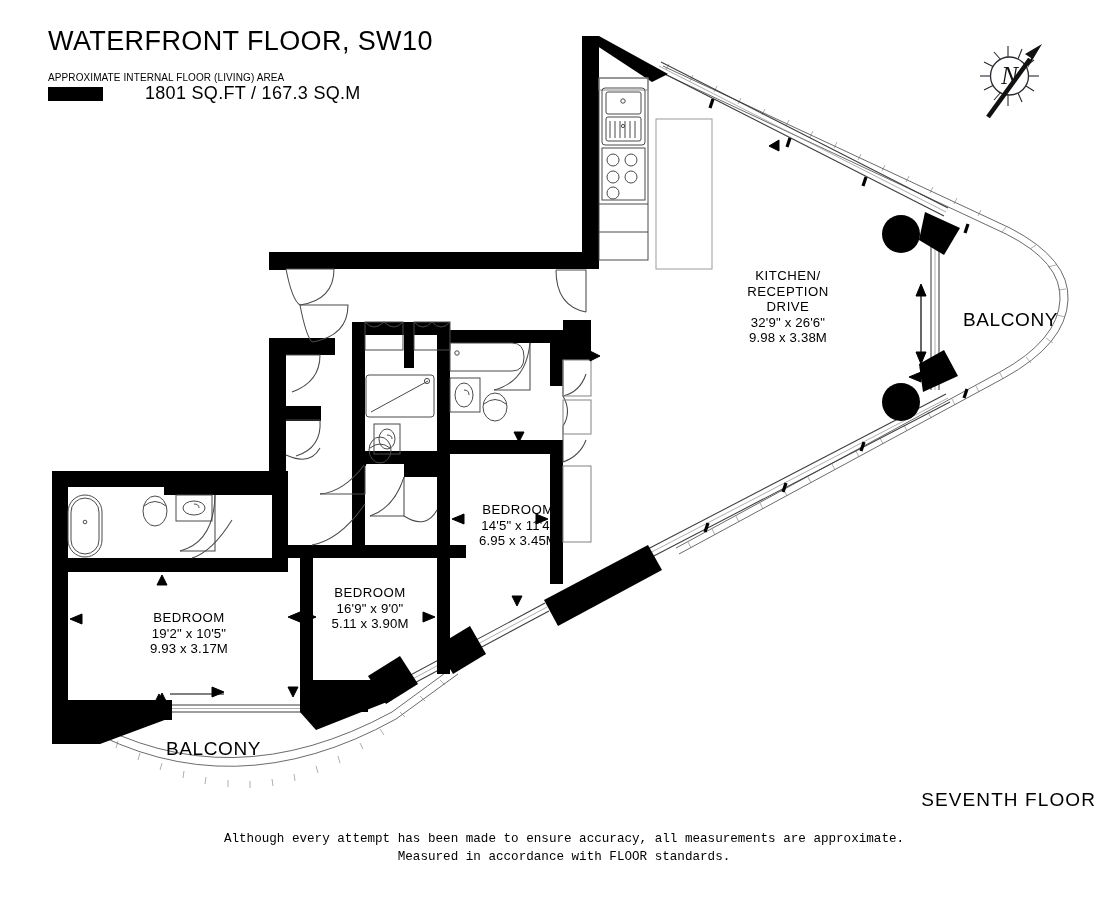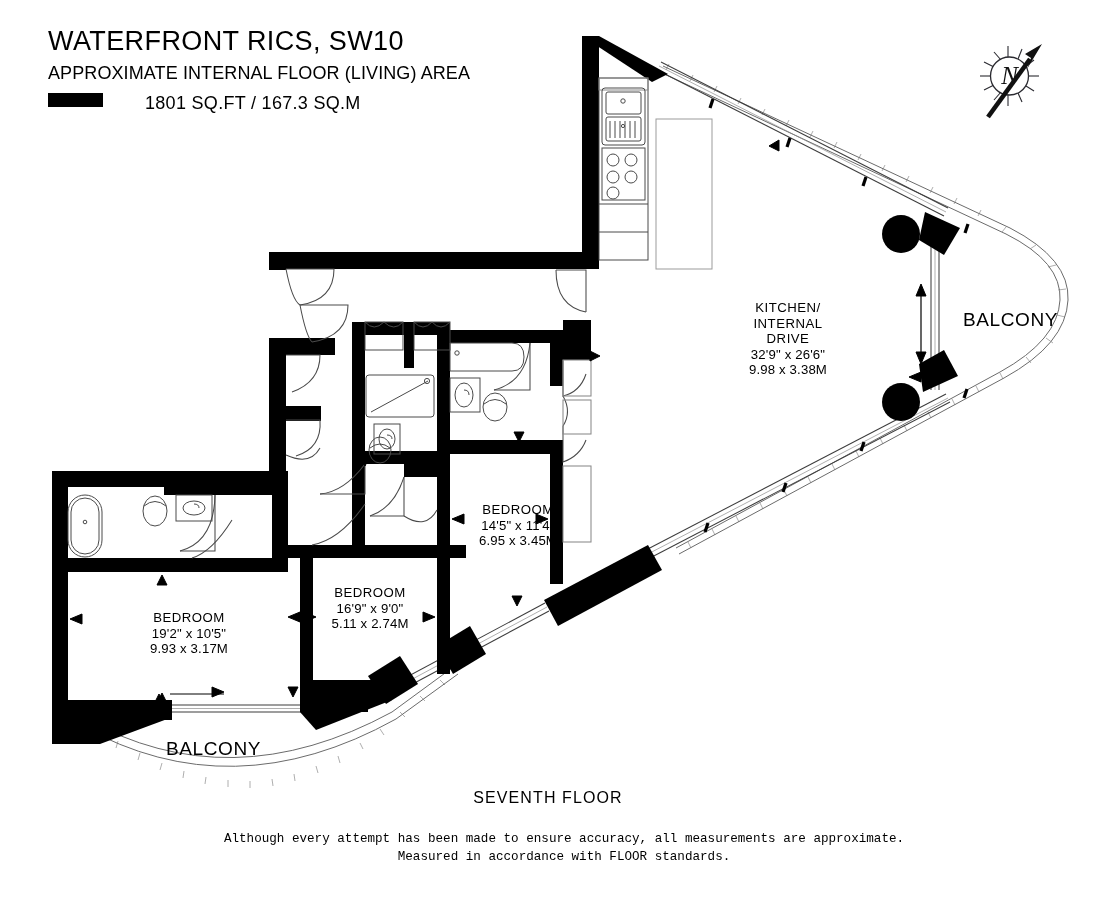--- a/index.html
+++ b/index.html
@@ -29,29 +29,28 @@
     top: 26px;
     width: 620px;
   }
   .title {
     font-size: 27px;
     letter-spacing: 0.4px;
     line-height: 30px;
     white-space: nowrap;
   }
   .subtitle {
-    font-size: 18px;
+    font-size: 10px;
     letter-spacing: 0.1px;
-    margin-top: 7px;
+    margin-top: 16px;
     white-space: nowrap;
   }
   .area-row {
     display: flex;
-    align-items: flex-start;
-    margin-top: 9px;
+    align-items: center;
   }
   .area-swatch {
     width: 55px;
     height: 14px;
     background: #000000;
     margin-right: 42px;
   }
   .area-text {
     font-size: 18px;
     letter-spacing: 0.3px;
@@ -92,42 +91,42 @@
     letter-spacing: 0.6px;
     white-space: nowrap;
   }
 
   
   .floor-name {
     position: absolute;
     left: 0;
     top: 789px;
     width: 1096px;
-    text-align: center;
-    font-size: 16px;
+    text-align: right;
+    font-size: 19px;
     letter-spacing: 1.1px;
   }
   .disclaimer {
     position: absolute;
     left: 16px;
     top: 831px;
     width: 1096px;
     text-align: center;
     font-size: 12.6px;
     line-height: 17.5px;
     font-family: Liberation Mono, monospace;
   }
 </style>
 </head>
 <body>
 
 <div id="page">
 
   <div class="header">
-    <div class="title">WATERFRONT RICS, SW10</div>
+    <div class="title">WATERFRONT FLOOR, SW10</div>
     <div class="subtitle">APPROXIMATE INTERNAL FLOOR (LIVING) AREA</div>
     <div class="area-row">
       <div class="area-swatch"></div>
       <div class="area-text">1801 SQ.FT / 167.3 SQ.M</div>
     </div>
   </div>
 
   <div class="compass">
     <svg width="104" height="106" viewBox="0 0 104 106" xmlns="http://www.w3.org/2000/svg">
       <g stroke="#2a2a30" stroke-width="1.1" fill="none">
@@ -474,38 +473,38 @@
 
       <polygon points="779,140 769,146 779,151"></polygon>
     </g>
 
     <g stroke="#000000" stroke-width="1" fill="none">
       <line x1="170" y1="694" x2="224" y2="694"></line>
     </g>
 
   </svg>
 
-  <div class="room-label" style="left:714px; top:300px; width:148px;">
+  <div class="room-label" style="left:714px; top:268px; width:148px;">
     <div class="nm">KITCHEN/</div>
-    <div class="nm">INTERNAL</div>
+    <div class="nm">RECEPTION</div>
     <div class="nm">DRIVE</div>
     <div>32'9" x 26'6"</div>
     <div>9.98 x 3.38M</div>
   </div>
 
   <div class="room-label" style="left:444px; top:502px; width:148px;">
     <div class="nm">BEDROOM</div>
     <div>14'5" x 11'4"</div>
     <div>6.95 x 3.45M</div>
   </div>
 
   <div class="room-label" style="left:296px; top:585px; width:148px;">
     <div class="nm">BEDROOM</div>
     <div>16'9" x 9'0"</div>
-    <div>5.11 x 2.74M</div>
+    <div>5.11 x 3.90M</div>
   </div>
 
   <div class="room-label" style="left:115px; top:610px; width:148px;">
     <div class="nm">BEDROOM</div>
     <div>19'2" x 10'5"</div>
     <div>9.93 x 3.17M</div>
   </div>
 
   <div class="balcony-label" style="left:963px; top:309px;">BALCONY</div>
 

